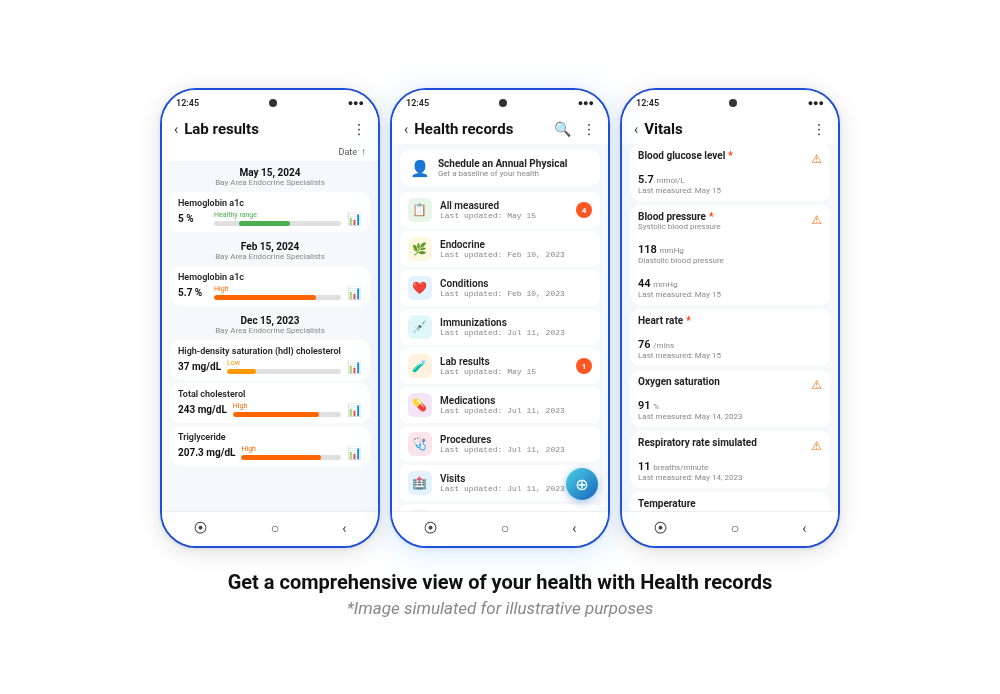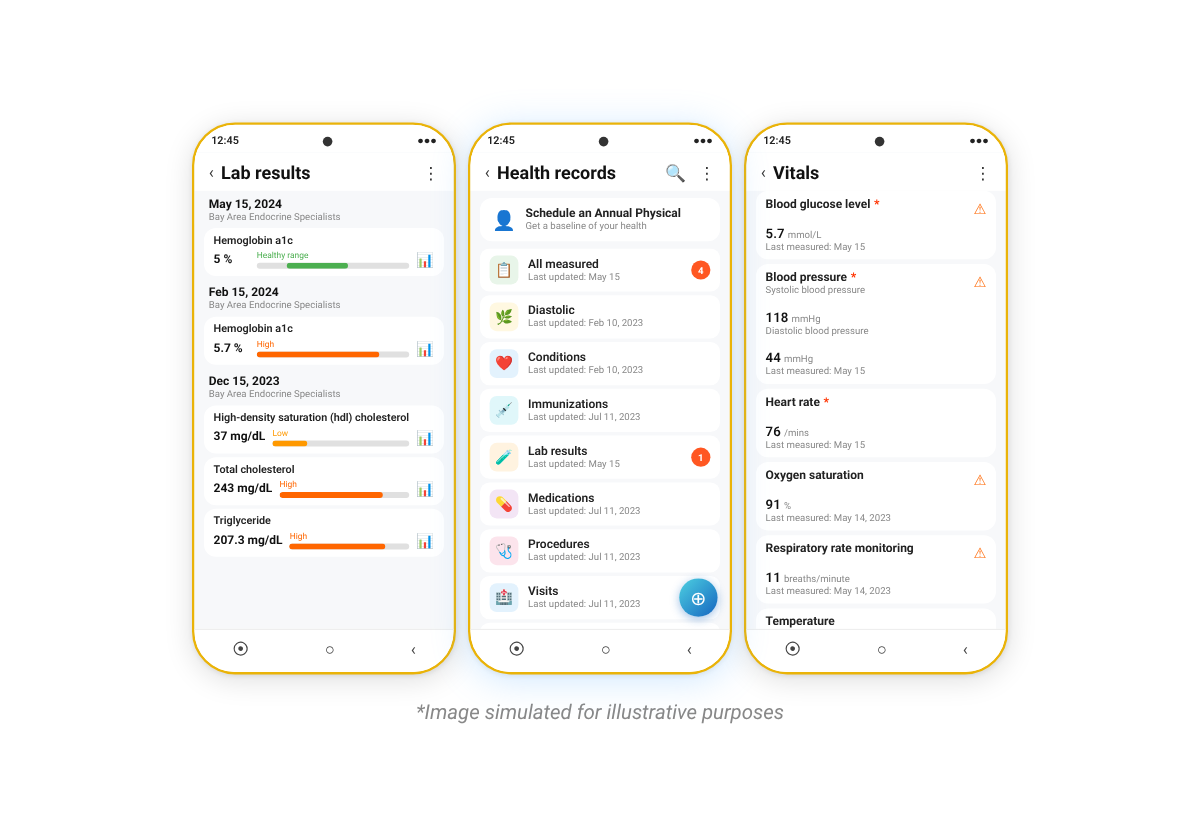--- a/index.html
+++ b/index.html
@@ -24,21 +24,21 @@
       padding: 20px 10px 10px;
       width: 100%;
     }
 
     
     .phone {
       width: 220px;
       height: 460px;
       background: #ffffff;
       border-radius: 36px;
-      border: 2px solid #eab308;
+      border: 2px solid #1d4ed8;
       box-shadow: 0 4px 24px rgba(0,0,0,0.13), 0 1px 4px rgba(0,0,0,0.08);
       display: flex;
       flex-direction: column;
       overflow: hidden;
       position: relative;
       flex-shrink: 0;
     }
 
     .phone-top-bar {
       display: flex;
@@ -143,20 +143,21 @@
 
     .lab-content {
       flex: 1;
       overflow: hidden;
       padding: 0;
     }
 
     .lab-date-group {
       padding: 6px 12px 2px;
       background: #f7f8fa;
+      text-align: center;
     }
 
     .lab-date {
       font-size: 10px;
       font-weight: 700;
       color: #111;
     }
 
     .lab-facility {
       font-size: 8px;
@@ -314,20 +315,21 @@
 
     .record-name {
       font-size: 10px;
       font-weight: 600;
       color: #222;
     }
 
     .record-date {
       font-size: 8px;
       color: #888;
+      font-family: Liberation Mono, monospace;
     }
 
     .record-badge {
       min-width: 16px;
       height: 16px;
       border-radius: 8px;
       background: #ff5722;
       color: #fff;
       font-size: 8px;
       font-weight: 700;
@@ -447,20 +449,24 @@
     </div>
     <div class="phone-screen">
       <div class="app-header">
         <div class="app-header-left">
           <span class="back-arrow">‹</span>
           <span class="header-title">Lab results</span>
         </div>
         <div class="header-icons">
           <span class="header-icon">⋮</span>
         </div>
+      </div>
+      <div class="sort-row">
+        <span class="sort-label">Date</span>
+        <span class="sort-arrow">↑</span>
       </div>
       <div class="lab-content">
 
         <div class="lab-date-group">
           <div class="lab-date">May 15, 2024</div>
           <div class="lab-facility">Bay Area Endocrine Specialists</div>
         </div>
         <div class="lab-item">
           <div class="lab-name">Hemoglobin a1c</div>
           <div class="lab-value-row">
@@ -574,21 +580,21 @@
           <div class="record-icon-wrap ri-green">📋</div>
           <div class="record-info">
             <div class="record-name">All measured</div>
             <div class="record-date">Last updated: May 15</div>
           </div>
           <div class="record-badge">4</div>
         </div>
         <div class="record-item">
           <div class="record-icon-wrap ri-yellow">🌿</div>
           <div class="record-info">
-            <div class="record-name">Diastolic</div>
+            <div class="record-name">Endocrine</div>
             <div class="record-date">Last updated: Feb 10, 2023</div>
           </div>
         </div>
         <div class="record-item">
           <div class="record-icon-wrap ri-blue">❤️</div>
           <div class="record-info">
             <div class="record-name">Conditions</div>
             <div class="record-date">Last updated: Feb 10, 2023</div>
           </div>
         </div>
@@ -711,21 +717,21 @@
           <div class="vital-value">
             <span>91</span>
             <span class="vital-unit">%</span>
           </div>
           <div class="vital-date">Last measured: May 14, 2023</div>
           <span class="vital-warning">⚠</span>
         </div>
 
         <div class="vital-item">
           <div class="vital-name">
-            <span>Respiratory rate monitoring</span>
+            <span>Respiratory rate simulated</span>
           </div>
           <div class="vital-value">
             <span>11</span>
             <span class="vital-unit">breaths/minute</span>
           </div>
           <div class="vital-date">Last measured: May 14, 2023</div>
           <span class="vital-warning">⚠</span>
         </div>
 
         <div class="vital-item">
@@ -744,14 +750,15 @@
     <div class="phone-nav-bar">
       <span class="nav-icon">⦿</span>
       <span class="nav-icon">○</span>
       <span class="nav-icon">‹</span>
     </div>
   </div>
 
 </div>
 
 <div class="bottom-section">
+  <div class="main-tagline">Get a comprehensive view of your health with Health records</div>
   <div class="disclaimer">*Image simulated for illustrative purposes</div>
 </div>
 
 </body></html>

